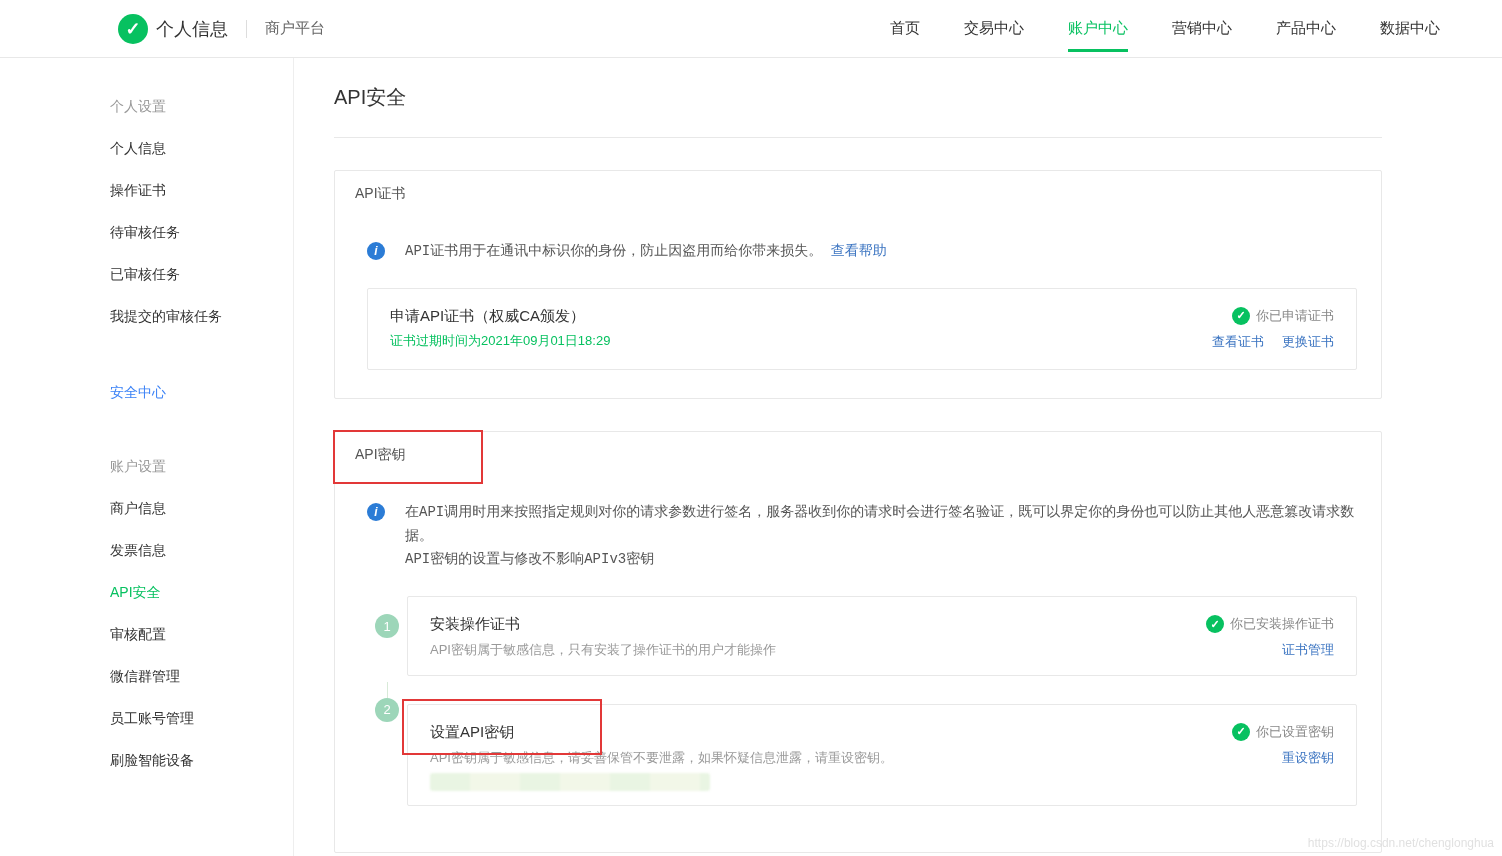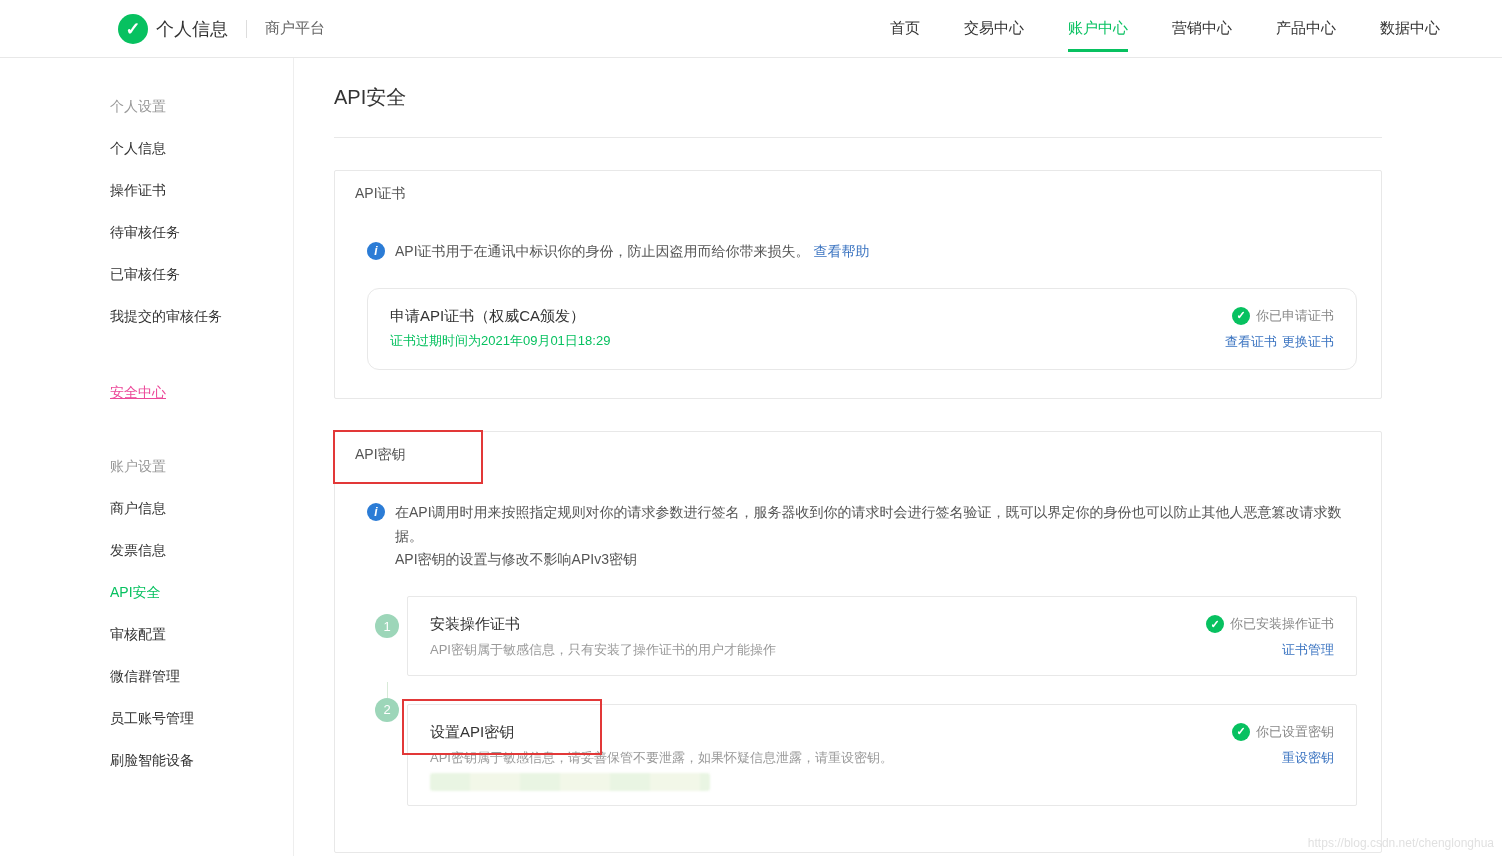--- a/index.html
+++ b/index.html
@@ -33,35 +33,35 @@
     .panel { border: 1px solid #e8e8e8; border-radius: 2px; margin-top: 32px; }
     .panel-header { padding: 14px 20px; font-size: 14px; color: #555; border-bottom: 1px solid transparent; }
     .panel-body { padding: 6px 24px 24px; }
 
     .highlight-box { position: relative; }
     .red-frame { position: absolute; border: 2px solid #e23838; pointer-events: none; }
 
     
     .info-strip { display: flex; align-items: flex-start; padding: 16px 0 18px 8px; }
     .info-icon { width: 18px; height: 18px; border-radius: 50%; background: #2b7cd6; color: #fff; font-size: 12px; display: inline-flex; align-items: center; justify-content: center; font-style: italic; font-weight: bold; flex-shrink: 0; margin-top: 2px; }
-    .info-text { margin-left: 10px; color: #555; line-height: 1.7; }
+    .info-text { margin-left: 20px; color: #555; line-height: 1.7; font-family: Liberation Mono, monospace; }
     .info-link { color: #3b74c1; cursor: pointer; }
 
     
-    .inner-card { border: 1px solid #e8e8e8; border-radius: 12px; padding: 18px 22px; margin: 6px 0 4px 8px; display: flex; align-items: flex-start; }
+    .inner-card { border: 1px solid #e8e8e8; border-radius: 2px; padding: 18px 22px; margin: 6px 0 4px 8px; display: flex; align-items: flex-start; }
     .inner-main { flex: 1; }
     .inner-title { font-size: 15px; color: #333; margin-bottom: 6px; }
     .inner-sub { font-size: 13px; color: #07c160; }
     .inner-sub.gray { color: #999; line-height: 1.6; }
     .inner-right { text-align: right; flex-shrink: 0; white-space: nowrap; }
     .status-row { display: flex; align-items: center; justify-content: flex-end; margin-bottom: 8px; }
     .check-icon { width: 18px; height: 18px; border-radius: 50%; background: #07c160; display: inline-flex; align-items: center; justify-content: center; margin-right: 6px; }
     .check-icon::before { content: "✓"; color: #fff; font-size: 11px; font-weight: bold; }
     .status-txt { color: #888; font-size: 13px; text-align: center; }
-    .action-link { color: #3b74c1; font-size: 13px; cursor: pointer; margin-left: 1px; }
+    .action-link { color: #3b74c1; font-size: 13px; cursor: pointer; margin-left: 14px; }
 
     
     .step-row { display: flex; align-items: flex-start; margin: 6px 0 0 8px; }
     .step-badge-col { width: 40px; display: flex; flex-direction: column; align-items: center; flex-shrink: 0; padding-top: 18px; }
     .step-badge { width: 24px; height: 24px; border-radius: 50%; background: #9dd6b9; color: #fff; font-size: 13px; display: flex; align-items: center; justify-content: center; font-weight: 500; }
     .step-connector { width: 1px; flex: 1; background: #d8ead8; margin-top: -40px; height: 60px; }
     .step-card { flex: 1; border: 1px solid #e8e8e8; border-radius: 2px; padding: 18px 22px 14px; margin-bottom: 22px; display: flex; align-items: flex-start; position: relative; }
     .step-card .inner-main { flex: 1; }
     .blur-strip { height: 18px; margin-top: 4px; background: repeating-linear-gradient(90deg, #e9f5e3 0 40px, #f2f7e8 40px 90px); border-radius: 3px; width: 280px; filter: blur(1px); }
 
@@ -91,21 +91,21 @@
 
   <div class="sidebar">
     <div class="side-section-title">个人设置</div>
     <div class="side-item">个人信息</div>
     <div class="side-item">操作证书</div>
     <div class="side-item">待审核任务</div>
     <div class="side-item">已审核任务</div>
     <div class="side-item">我提交的审核任务</div>
 
     <div class="side-gap"></div>
-    <div class="side-item" style="color:#ec4899;text-decoration:underline;">安全中心</div>
+    <div class="side-item" style="color:#3b82f6;">安全中心</div>
     <div class="side-gap"></div>
 
     <div class="side-section-title">账户设置</div>
     <div class="side-item">商户信息</div>
     <div class="side-item">发票信息</div>
     <div class="side-item active">API安全</div>
     <div class="side-item">审核配置</div>
     <div class="side-item">微信群管理</div>
     <div class="side-item">员工账号管理</div>
     <div class="side-item">刷脸智能设备</div>

